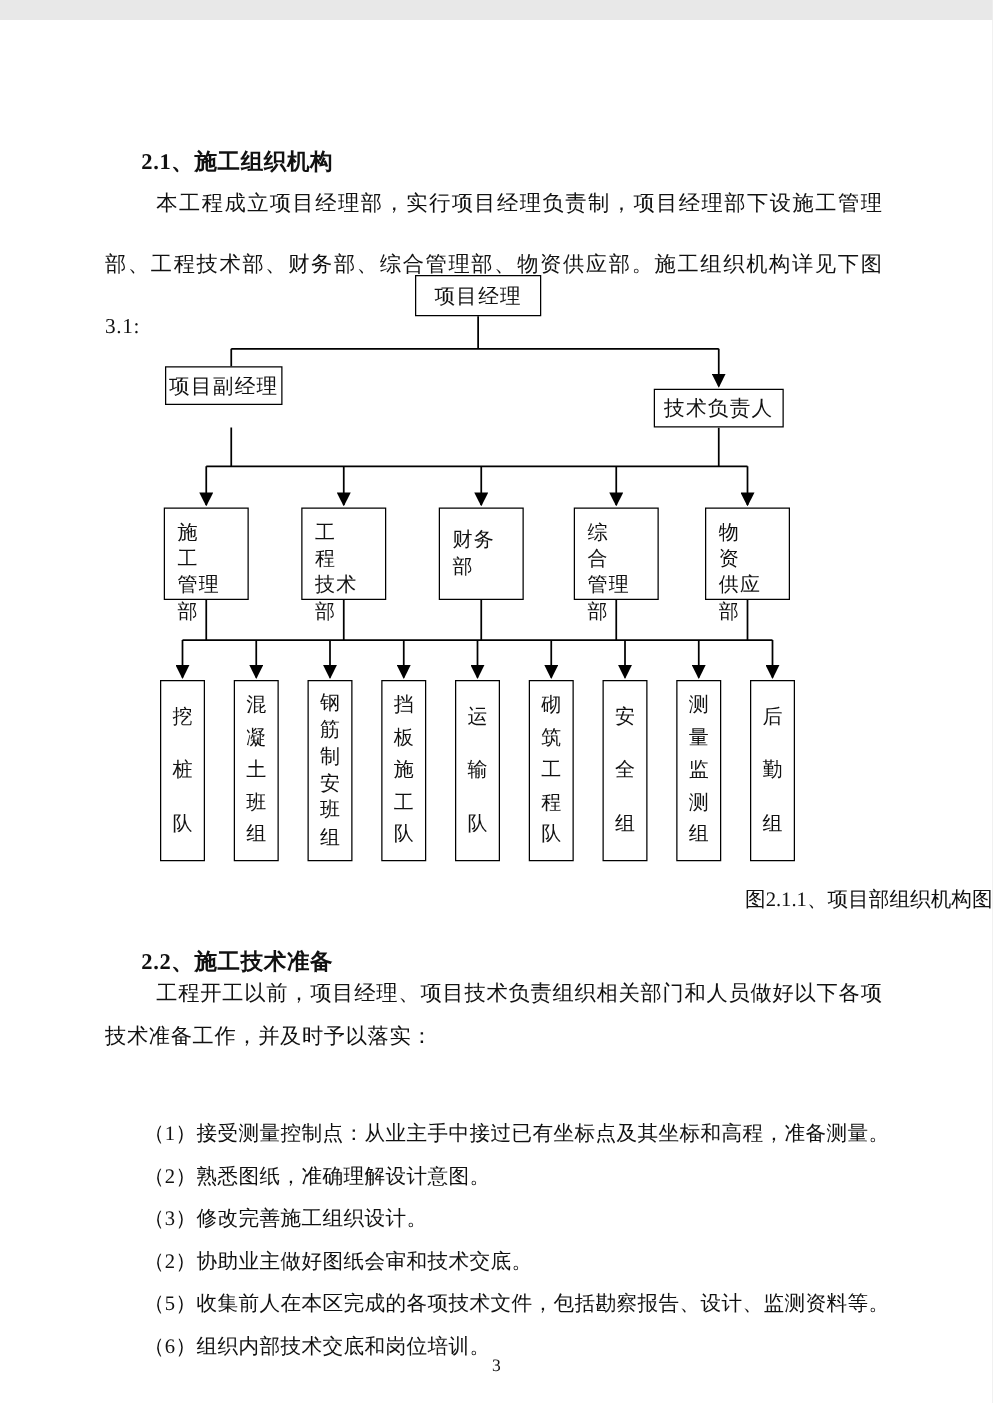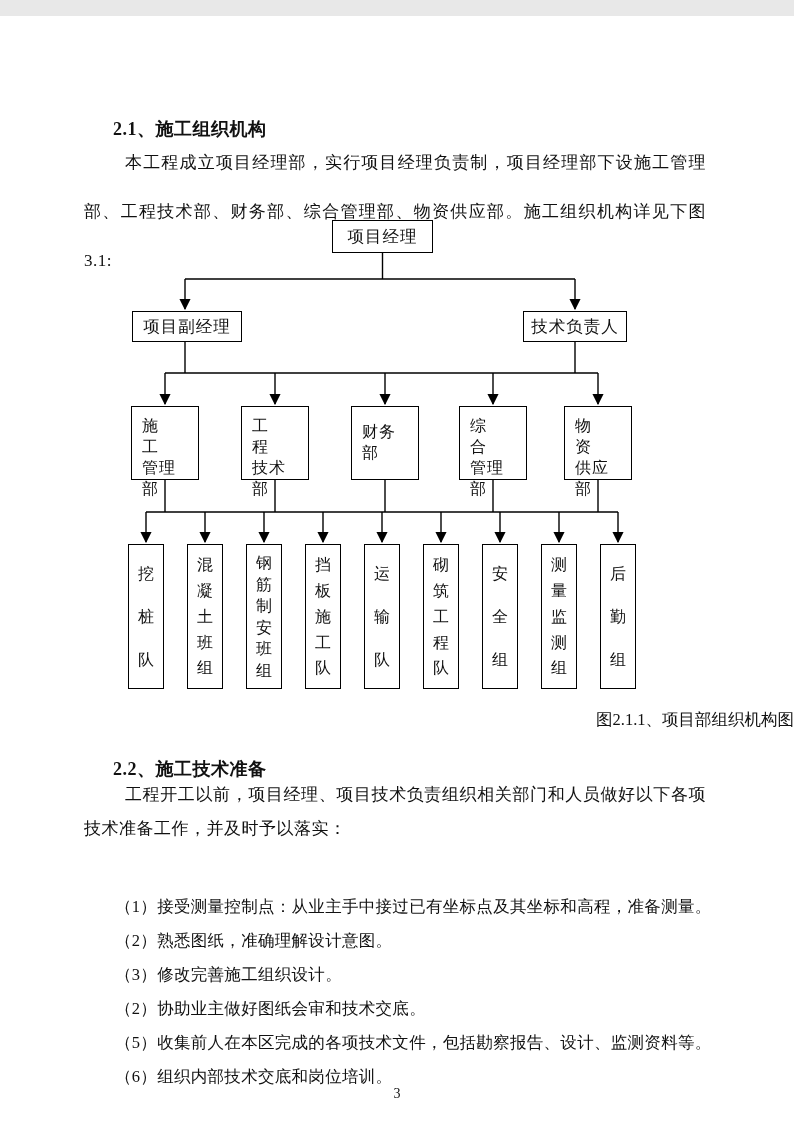--- a/index.html
+++ b/index.html
@@ -111,21 +111,21 @@
       <line x1="500" y1="496" x2="500" y2="526" marker-end="url(#arr)"></line>
       <line x1="559" y1="496" x2="559" y2="526" marker-end="url(#arr)"></line>
       <line x1="618" y1="496" x2="618" y2="526" marker-end="url(#arr)"></line>
     </g>
   </svg>
 
   <div class="obox" style="left:332px;top:204px;width:101px;height:33px;">
     <span>项目经理</span>
   </div>
 
-  <div class="obox" style="left:132px;top:295px;width:110px;height:31px;align-items:center;">
+  <div class="obox" style="left:132px;top:277px;width:94px;height:31px;align-items:center;">
     <span>项目副经理</span>
   </div>
   <div class="obox" style="left:523px;top:295px;width:104px;height:31px;">
     <span>技术负责人</span>
   </div>
 
   <div class="obox dept" style="left:131px;top:390px;width:68px;height:74px;">
     <span>施　工</span>
     <span>管理部</span>
   </div>

